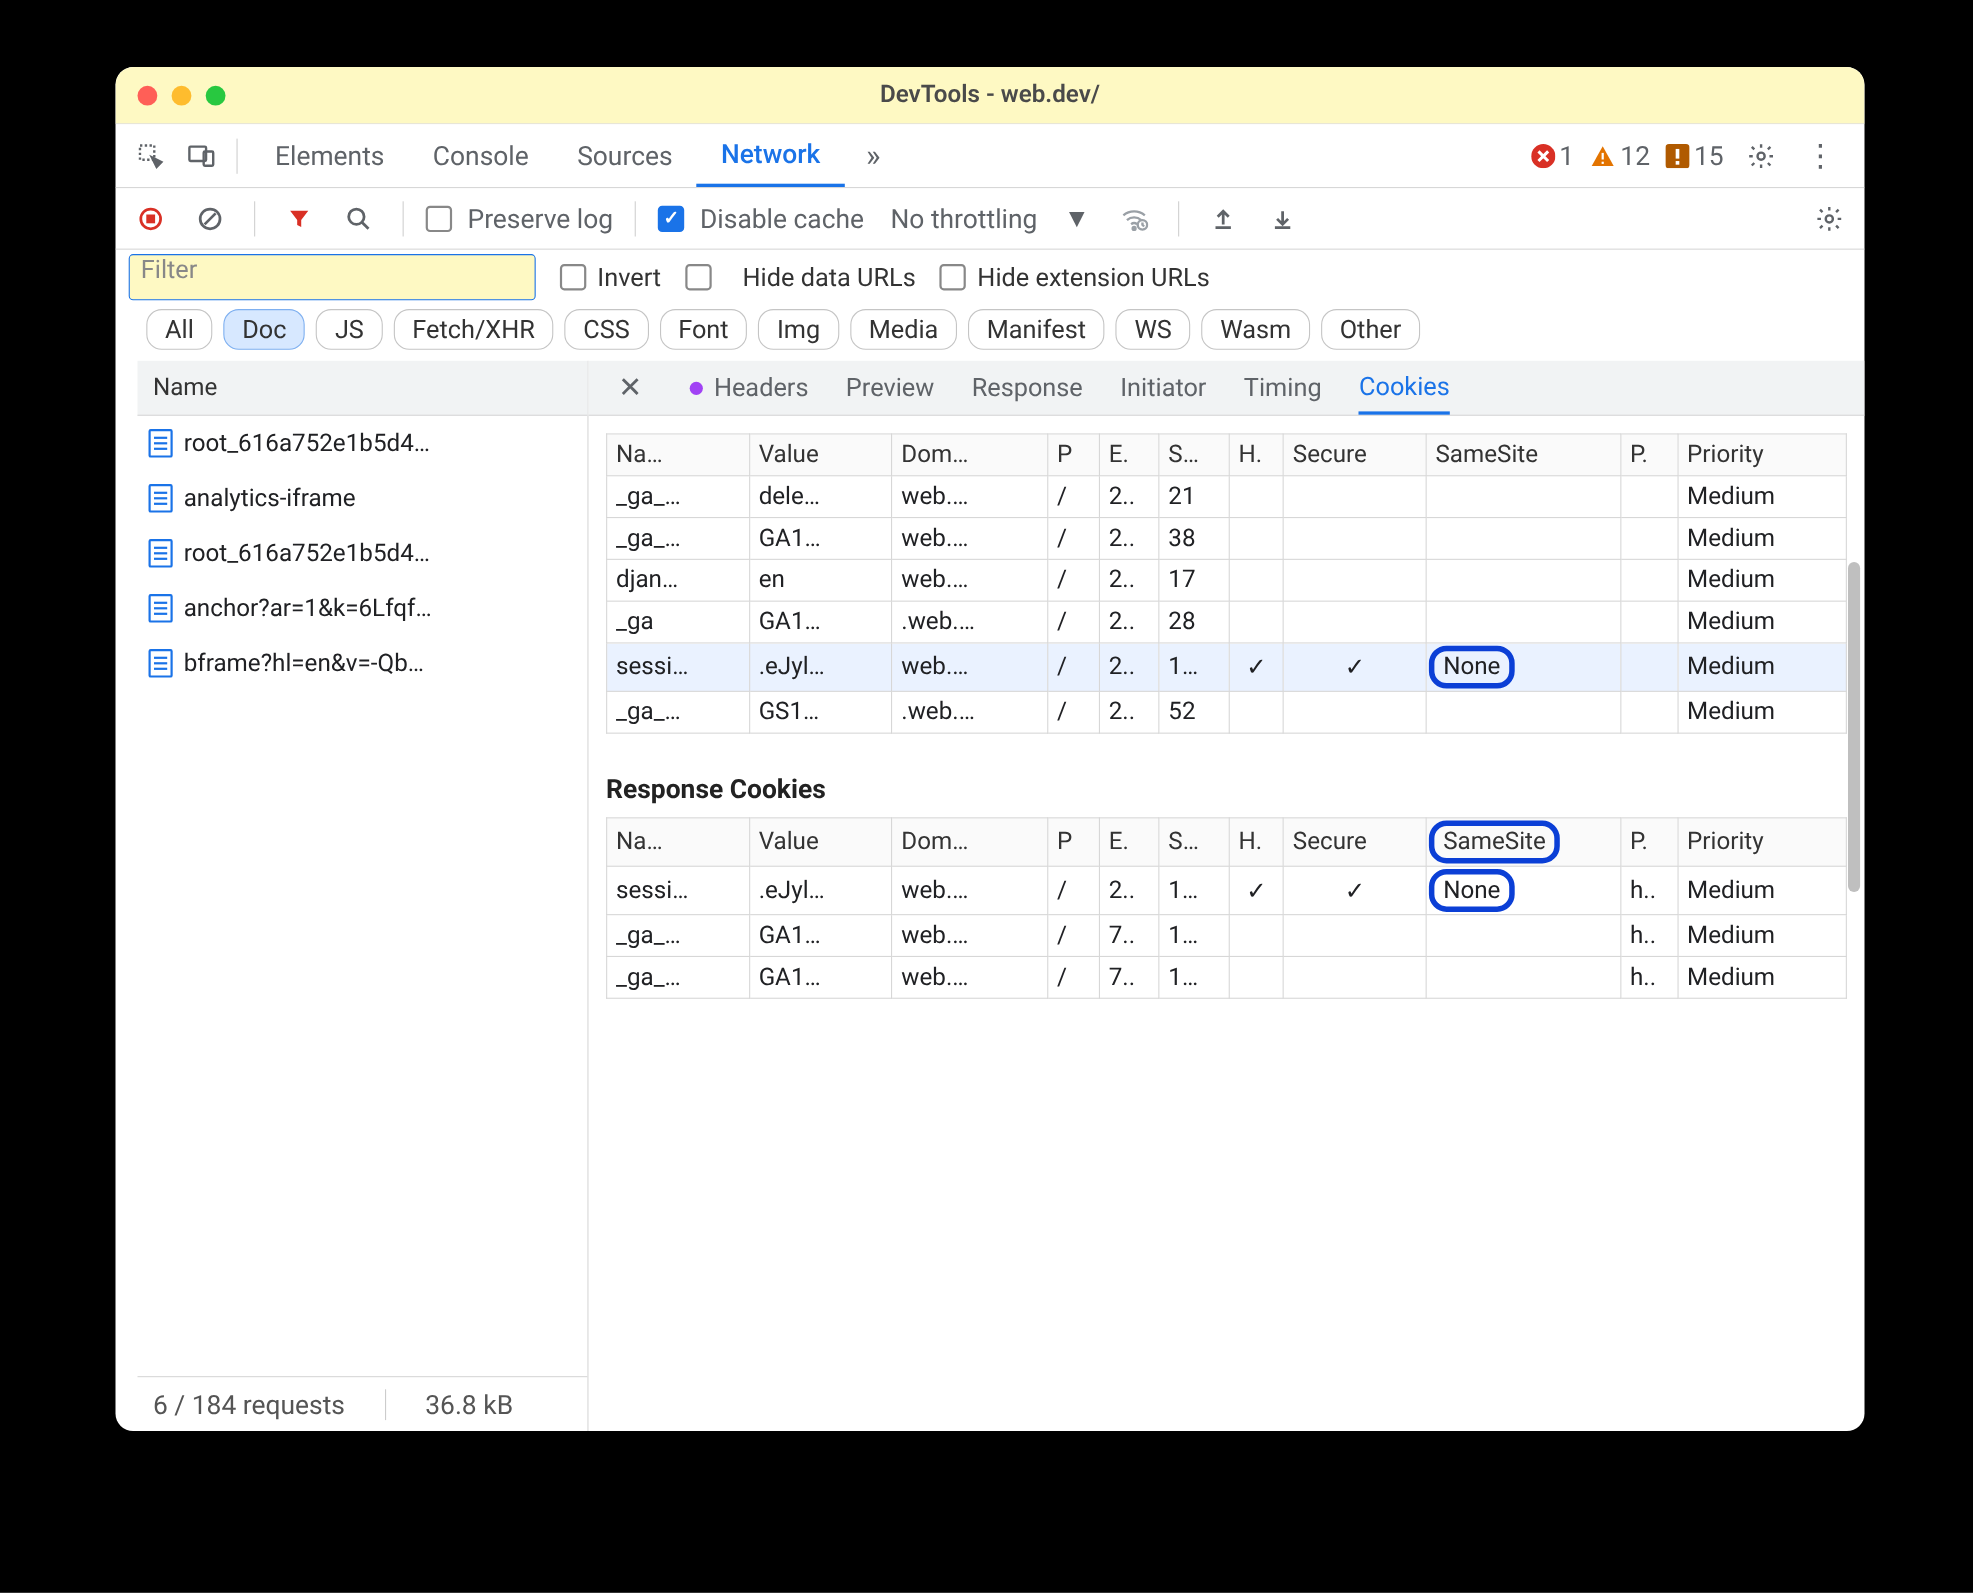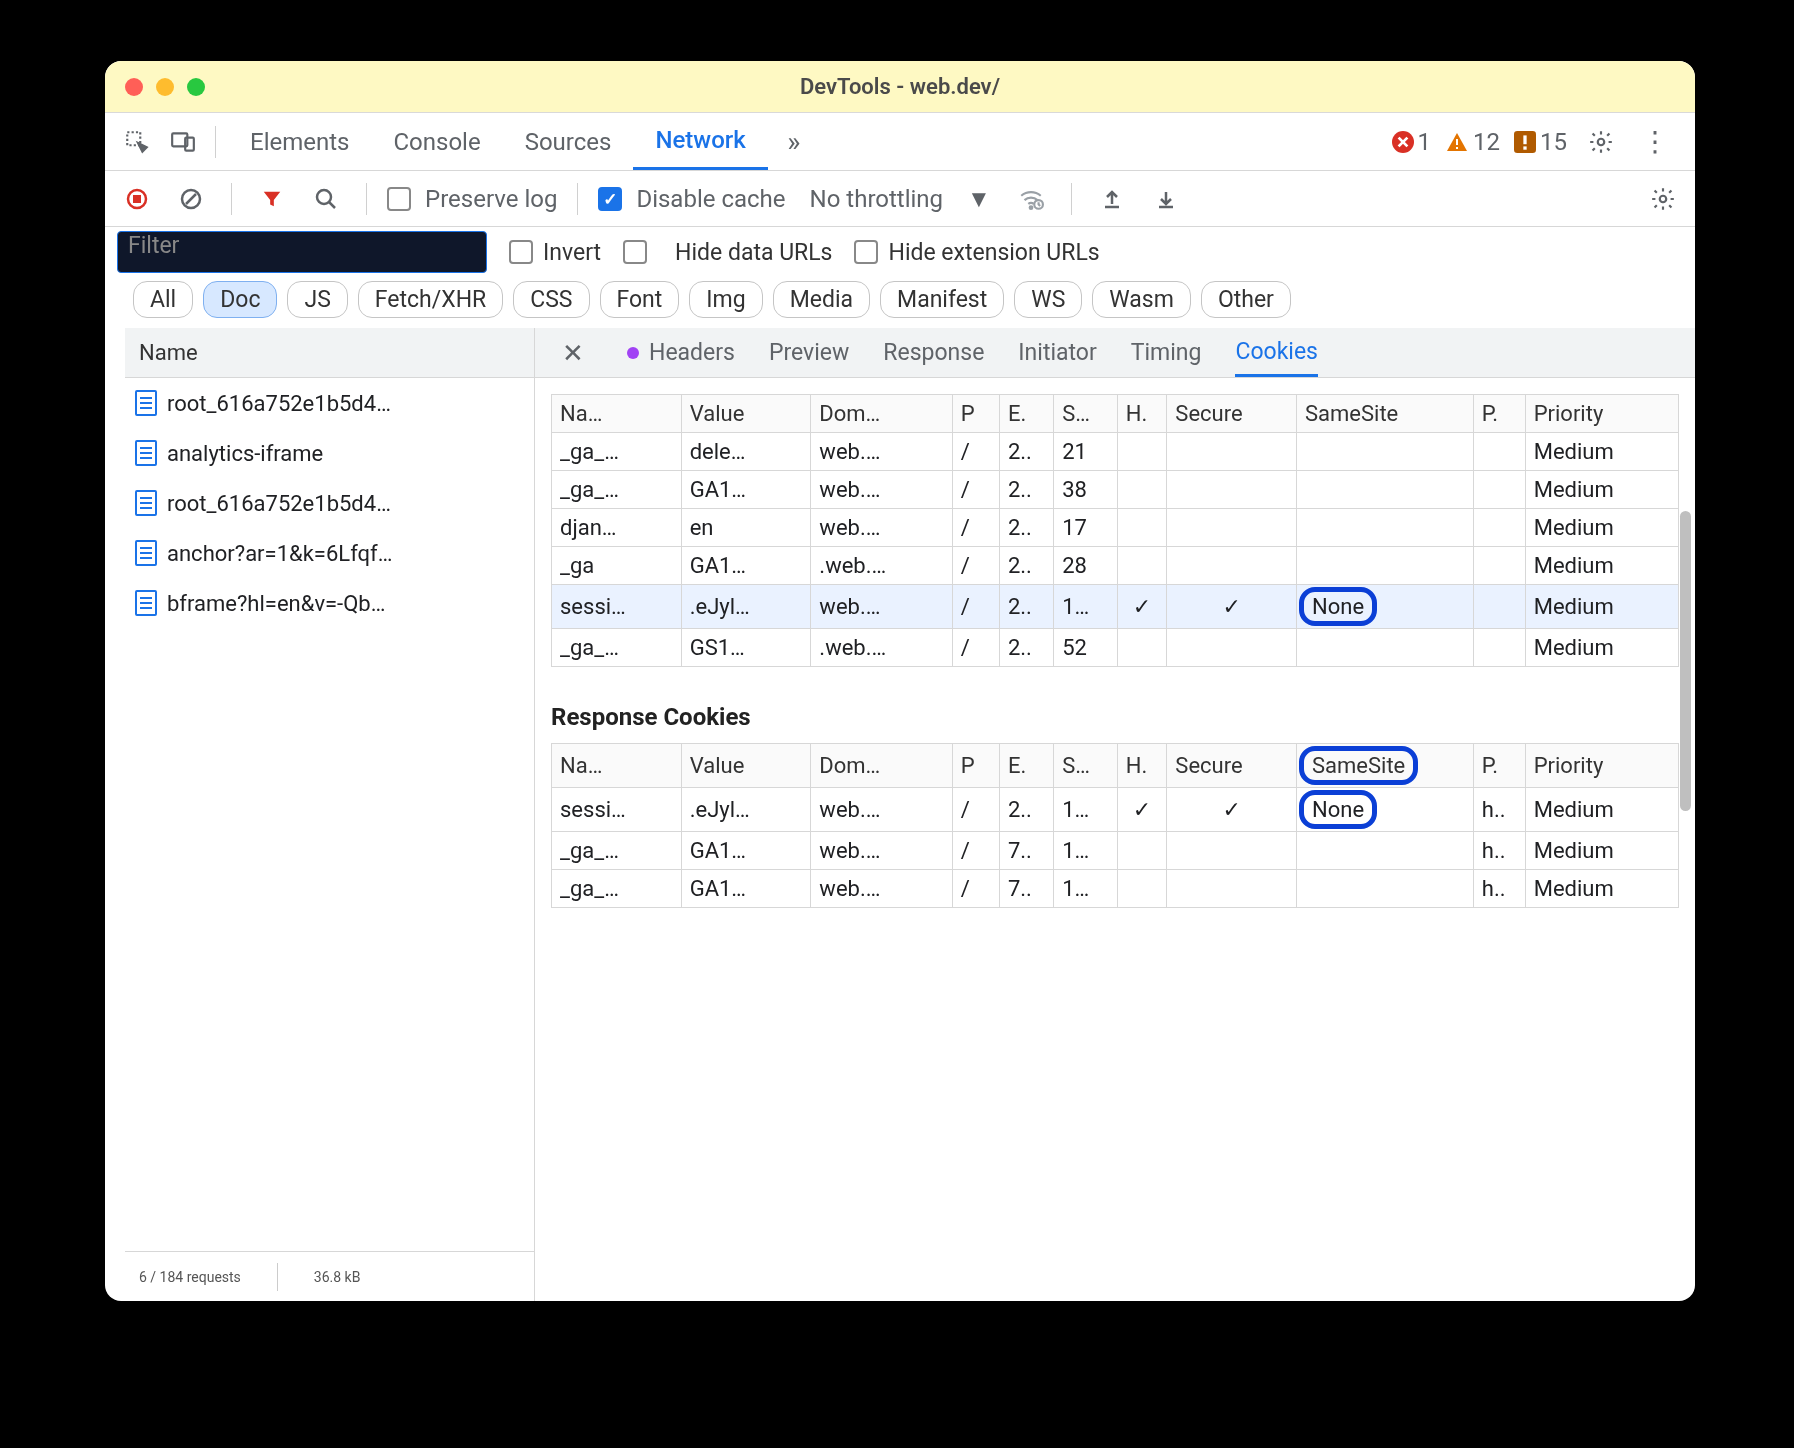--- a/index.html
+++ b/index.html
@@ -70,38 +70,38 @@
     color:#5f6368;
   }
   .vdiv { width:1px; height:32px; background:#d0d0d0; margin:0 6px; }
   .cb { width:24px; height:24px; border:2px solid #888; border-radius:4px; display:inline-flex; align-items:center; justify-content:center;}
   .cb.checked { background:#1a73e8; border-color:#1a73e8; color:#fff;}
   .cb.checked::after{content:"✓"; font-size:17px; font-weight:700;}
   
   .filter-row {
     display:flex; align-items:center; height:50px; padding:4px 12px; gap:22px; font-size:23px; color:#333;
   }
-  .filter-input { width:370px; height:42px; border:1.5px solid #1a73e8; border-radius:4px; background:#0f172a; padding:0 10px; font-size:23px; color:#888;}
+  .filter-input { width:370px; height:42px; border:1.5px solid #1a73e8; border-radius:4px; background:#fef9c3; padding:0 10px; font-size:23px; color:#888;}
   
   .chip-row { display:flex; gap:10px; padding:4px 12px 10px; flex-wrap:wrap; font-size:23px;margin-left:16px;}
   .chip { border:1.5px solid #c5c5c5; border-radius:14px; padding:4px 16px; color:#333;}
   .chip.sel { background:#d7e8ff; border-color:#7fb0f0;}
   
   .cb-row { display:flex; gap:28px; padding:6px 12px 10px; font-size:23px; color:#333; align-items:center; border-bottom:1px solid #d7d7d7;}
   
   .split { flex:1; display:flex; min-height:0;margin-left:20px; }
   
   .name-pane { width:410px; border-right:1px solid #d7d7d7; display:flex; flex-direction:column; }
   .name-header { height:50px; display:flex; align-items:center; padding:0 14px; font-size:22px; border-bottom:1px solid #d7d7d7; background:#f1f3f4; color:#333;}
   .name-list { flex:1; overflow:auto; font-size:22px; }
   .name-row { height:50px; display:flex; align-items:center; gap:10px; padding:0 10px; white-space:nowrap; overflow:hidden; text-overflow:ellipsis;}
   .name-row.sel { background:#e8e8e8; }
   .doc-glyph { width:22px; height:26px; border:2px solid #1a73e8; border-radius:2px; position:relative; flex-shrink:0;}
   .doc-glyph::before{content:""; position:absolute; left:3px; right:3px; top:5px; height:2px; background:#1a73e8; box-shadow:0 5px 0 #1a73e8, 0 10px 0 #1a73e8;}
-  .name-footer { height:50px; border-top:1px solid #d7d7d7; display:flex; align-items:center; padding:0 14px; gap:36px; font-size:14px; color:#555;}
+  .name-footer { height:50px; border-top:1px solid #d7d7d7; display:flex; align-items:center; padding:0 14px; gap:36px; font-size:24px; color:#555;}
   .name-footer .sep{width:1px; height:28px; background:#ccc;}
   
   .detail { flex:1; display:flex; flex-direction:column; min-width:0; }
   .det-tabs { height:50px; display:flex; align-items:center; gap:34px; padding:0 18px; font-size:23px; color:#5f6368; background:#f1f3f4; border-bottom:1px solid #d7d7d7; }
   .det-tabs .active{ color:#1a73e8; border-bottom:3px solid #1a73e8; height:100%; display:flex; align-items:center;}
   .det-body { flex:1; overflow:auto; padding:16px 16px 8px;}
   .section-title { font-weight:700; font-size:24px; margin:6px 0 12px; display:flex; align-items:center; gap:60px; color:#222;}
   .show-filtered { font-weight:400; font-size:23px; display:flex; align-items:center; gap:10px; color:#333;}
   
   table.cookies { border-collapse:collapse; width:100%; font-size:22px; table-layout:fixed; }

